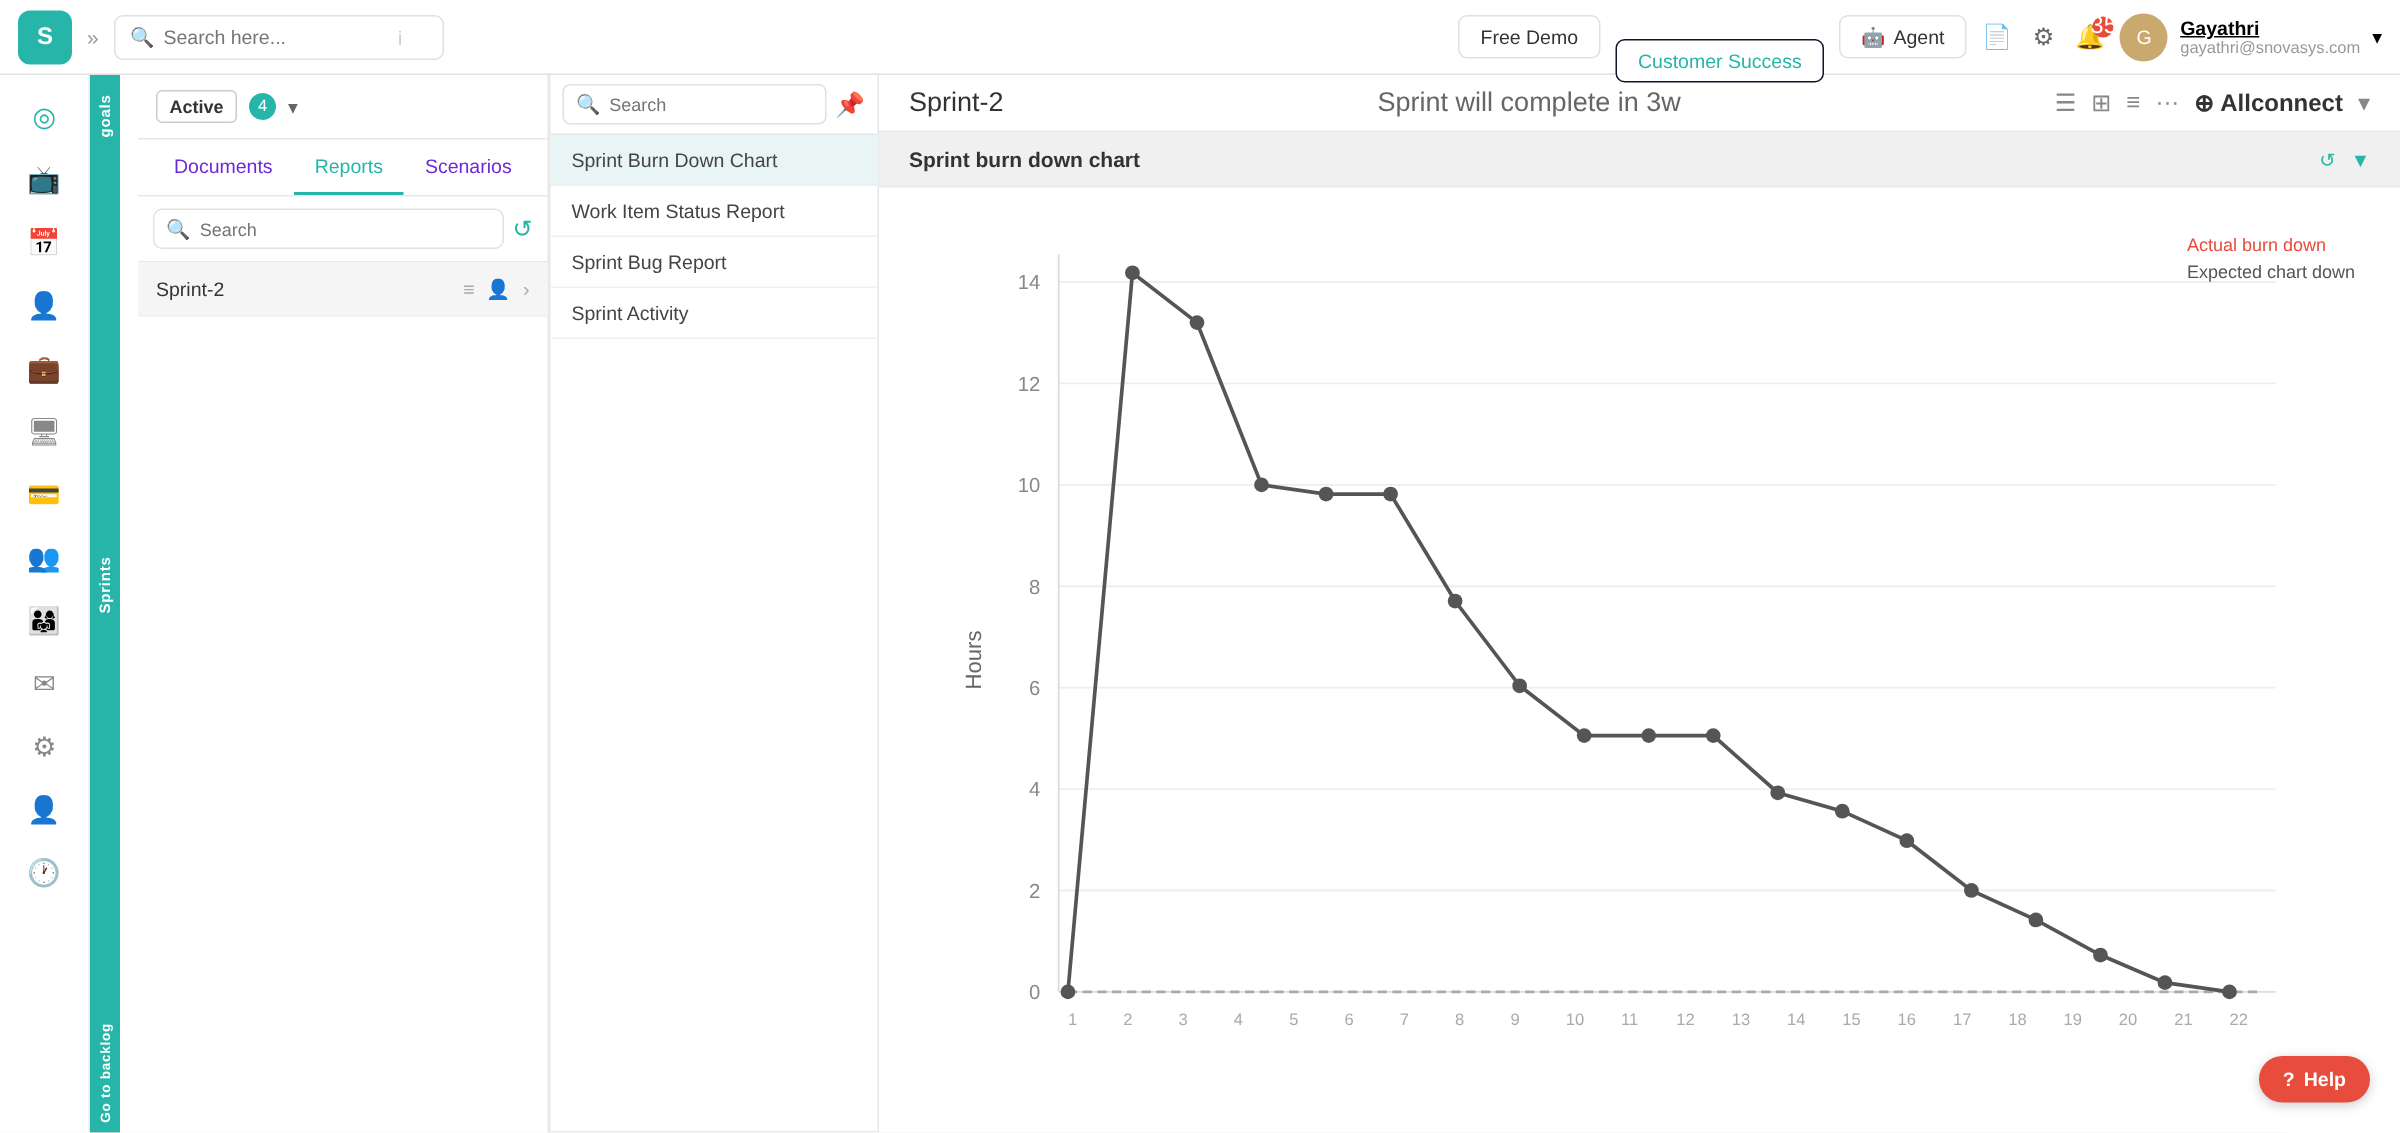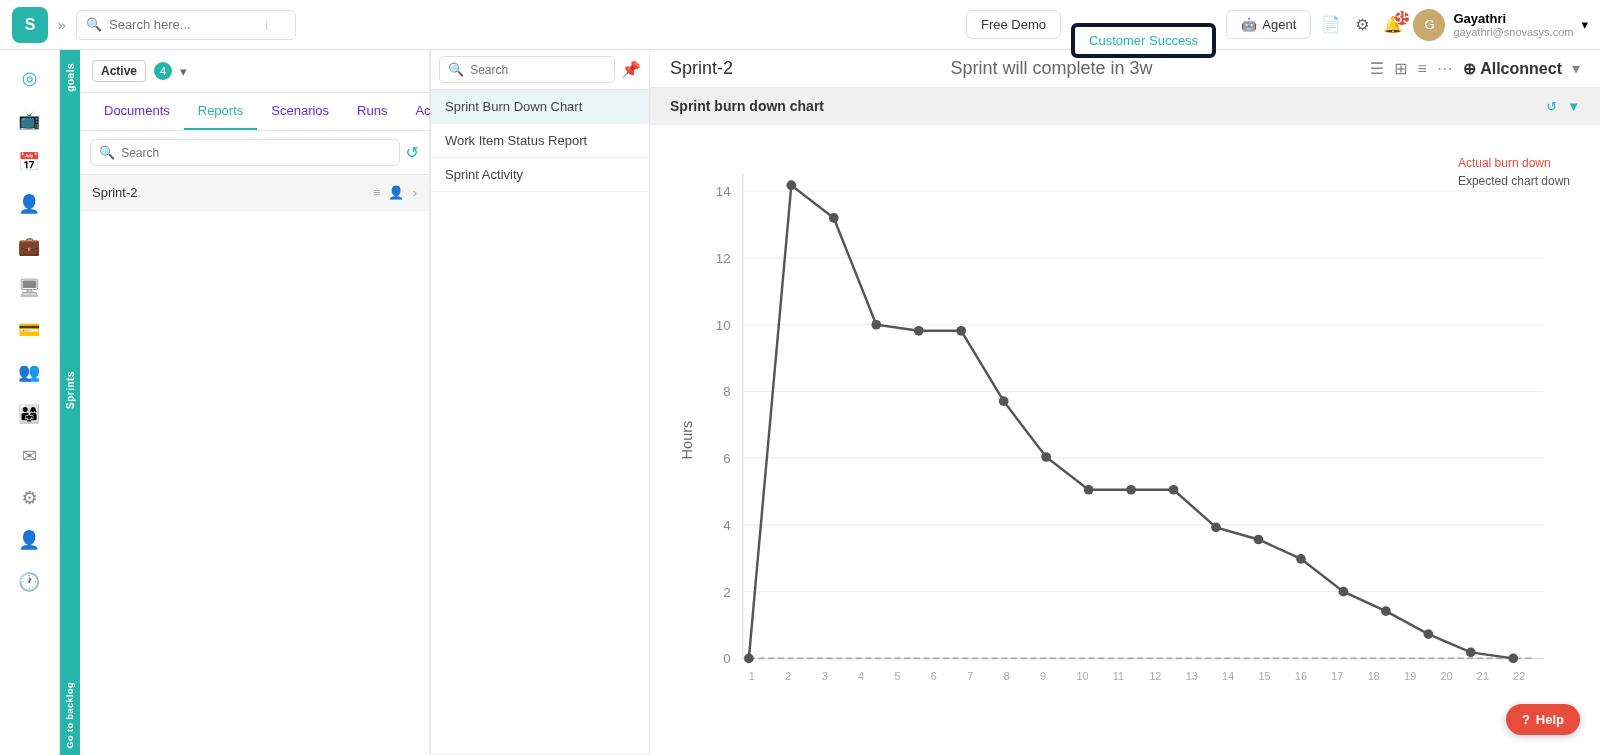--- a/index.html
+++ b/index.html
@@ -22,55 +22,55 @@
       padding: 5px 10px; width: 220px; background: #fff;
     }
     .search-bar input { border: none; outline: none; font-size: 13px; color: #999; width: 150px; }
     .search-bar .info-icon { color: #ccc; cursor: pointer; }
     .nav-spacer { flex: 1; }
     .nav-btn {
       border: 1px solid #e0e0e0; border-radius: 6px; padding: 6px 14px;
       font-size: 13px; cursor: pointer; background: #fff; color: #333;
     }
     .nav-btn-teal {
-      border: 4px solid #0f172a; border-radius: 6px; padding: 6px 14px;
+      border: 1px solid #0f172a; border-radius: 6px; padding: 6px 14px;
       font-size: 13px; cursor: pointer; background: #fff; color: #26b5a8; margin-top: 32px;
     }
     .agent-btn {
       display: flex; align-items: center; gap: 5px;
       border: 1px solid #e0e0e0; border-radius: 6px; padding: 6px 14px;
       font-size: 13px; cursor: pointer; background: #fff; color: #333;
     }
     .nav-icons { display: flex; align-items: center; gap: 14px; color: #666; }
     .nav-icons span { cursor: pointer; font-size: 16px; }
     .notif-badge { position: relative; display: inline-block; }
     .badge { position: absolute; top: -4px; right: -6px; background: #e74c3c; color: #fff; border-radius: 50%; width: 14px; height: 14px; font-size: 9px; display: flex; align-items: center; justify-content: center; margin-left: 44px; }
     .user-info { display: flex; align-items: center; gap: 8px; cursor: pointer; }
     .avatar { width: 32px; height: 32px; border-radius: 50%; background: #c9a96e; display: flex; align-items: center; justify-content: center; color: #fff; font-size: 13px; }
-    .user-name { font-weight: 600; font-size: 13px; }
+    .user-name { font-weight: 600; font-size: 13px; text-decoration: underline; }
     .user-email { font-size: 11px; color: #999; }
 
     
     .main-layout { display: flex; height: 755px; padding-top: 50px; }
 
     
     .left-sidebar {
       width: 60px; background: #fff; border-right: 1px solid #e8e8e8;
       display: flex; flex-direction: column; align-items: center;
       padding-top: 10px; gap: 6px; flex-shrink: 0;
     }
     .sidebar-icon {
       width: 36px; height: 36px; display: flex; align-items: center; justify-content: center;
       border-radius: 8px; cursor: pointer; color: #888; font-size: 18px;
     }
     .sidebar-icon.active { color: #26b5a8; }
 
     
     .sprint-panel {
-      width: 350px; background: #fff; border-right: 1px solid #e8e8e8; flex-shrink: 0;
+      width: 286px; background: #fff; border-right: 1px solid #e8e8e8; flex-shrink: 0; padding-left: 12px;
     }
     .sprint-panel-header {
       display: flex; align-items: center; padding: 10px 12px; gap: 8px;
       border-bottom: 1px solid #e8e8e8;
     }
     .active-badge {
       background: #fff; border: 1px solid #ccc; border-radius: 4px;
       padding: 3px 8px; font-size: 12px; font-weight: 600; color: #333;
     }
     .count-badge {
@@ -288,20 +288,21 @@
     <div style="display:flex; align-items:center; padding:6px 8px; border-bottom:1px solid #e8e8e8;">
       <div class="reports-search-inner" style="flex:1; display:flex; align-items:center; gap:6px; border:1px solid #e0e0e0; border-radius:5px; padding:5px 8px;">
         <span>🔍</span>
         <input type="text" style="border: none; outline: none; font-size: 12px; width: 100%;" placeholder="Search">
       </div>
       <span style="color:#26b5a8; margin-left:6px; font-size:16px;">📌</span>
     </div>
     <div class="reports-list" id="reports-list">
         <div class="report-item selected">Sprint Burn Down Chart</div>
         <div class="report-item">Work Item Status Report</div>
+        <div class="report-item">Sprint Bug Report</div>
         <div class="report-item">Sprint Activity</div>
       </div>
   </div>
 
   <div class="main-content">
 
     <div class="content-header">
       <span class="content-title">Sprint-2</span>
       <span class="sprint-complete-msg">Sprint will complete in 3w</span>
       <div class="header-actions">

